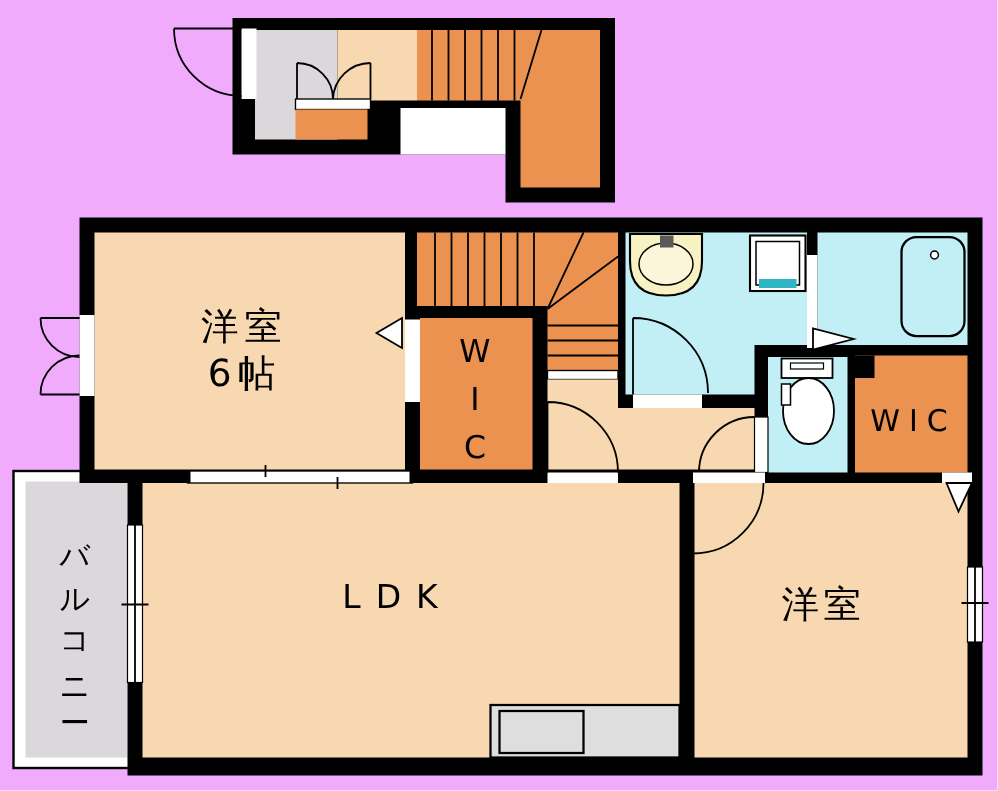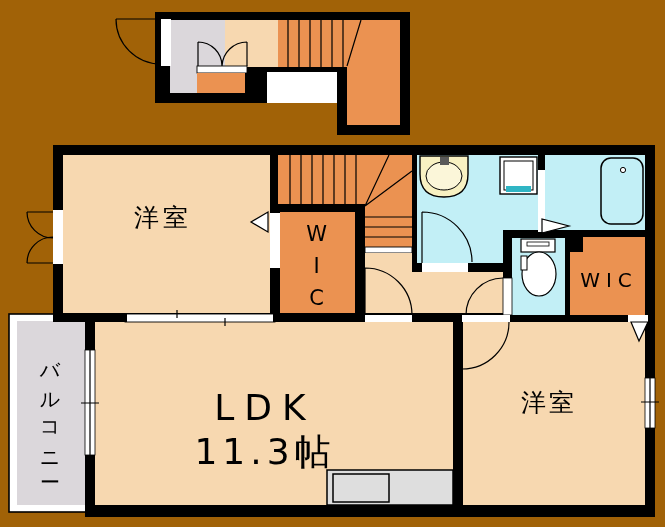--- a/index.html
+++ b/index.html
@@ -1,25 +1,25 @@
 <!DOCTYPE html>
 <html style="--wall: #000000; --room: #F7D8B0; --accent: #EB9251; --water: #C2EFF6; --gray: #DBD7DB; --counter: #DEDEDE; --basin: #F8F1C2; --basin-bowl: #FBF6D9; --drain: #2FB5C4; --white: #FFFFFF;"><head>
 <meta charset="utf-8">
 <style>
   html,body{margin:0;padding:0;background:#fff;}
-  .plan{position:relative;width:665px;height:527px;background:#a16207;overflow:hidden;
+  .plan{position:relative;width:665px;height:527px;background:#f0abfc;overflow:hidden;
         font-family:"DejaVu Sans",sans-serif;}
   .plan svg{position:absolute;left:0;top:0;}
   .label{position:absolute;color:#000;line-height:1.22;white-space:nowrap;
          font-family:"DejaVu Sans",sans-serif;}
   .label.center{text-align:center;}
   .label .l1,.label .l2{display:block;}
   .v{writing-mode:vertical-rl;text-orientation:upright;}
   .w-room1{left:83px;top:203px;width:160px;font-size:25px;letter-spacing:4px;}
-  .w-ldk{left:165px;top:386px;width:200px;font-size:36px;}
+  .w-ldk{left:165px;top:386px;width:200px;font-size:22px;}
   .w-ldk .l1{letter-spacing:10px;}
   .w-ldk .l2{letter-spacing:5px;}
   .w-room2{left:463px;top:388px;width:172px;font-size:25px;letter-spacing:3px;}
   .w-wic1{left:303px;top:222px;height:100px;font-size:21px;letter-spacing:8px;}
   .w-wic2{left:573px;top:268px;width:72px;font-size:20px;letter-spacing:6px;}
   .w-balcony{left:38px;top:348px;height:165px;font-size:20px;letter-spacing:8px;}
   .ln{stroke:#000;stroke-width:1.2;fill:none;}
   .thin{stroke:#000;stroke-width:0.9;}
 </style>
 </head>
@@ -107,24 +107,24 @@
     <rect x="527" y="242" width="22" height="4" style="fill:var(--white);stroke:var(--wall);stroke-width:0.8"></rect>
     <ellipse cx="539" cy="274" rx="17" ry="22" style="fill:var(--white);stroke:var(--wall);stroke-width:1.2"></ellipse>
     <rect x="521" y="256" width="6" height="14" style="fill:var(--white);stroke:var(--wall);stroke-width:1"></rect>
     <rect x="327" y="470" width="126" height="35" style="fill:var(--counter);stroke:var(--wall);stroke-width:1.5"></rect>
     <rect x="333" y="474" width="56" height="28" style="fill:var(--counter);stroke:var(--wall);stroke-width:1.5"></rect>
   </g>
 </svg>
 
   <div class="label center w-room1">
     <span class="l1">洋室</span>
+    <span class="l2">6帖</span>
   </div>
   <div class="label v w-wic1">WIC</div>
   <div class="label center w-ldk">
     <span class="l1">LDK</span>
-    <span class="l2">11.3帖</span>
   </div>
   <div class="label center w-room2">
     <span class="l1">洋室</span>
   </div>
   <div class="label center w-wic2">WIC</div>
   <div class="label v w-balcony">バルコニー</div>
 </div>
 
 </body></html>

